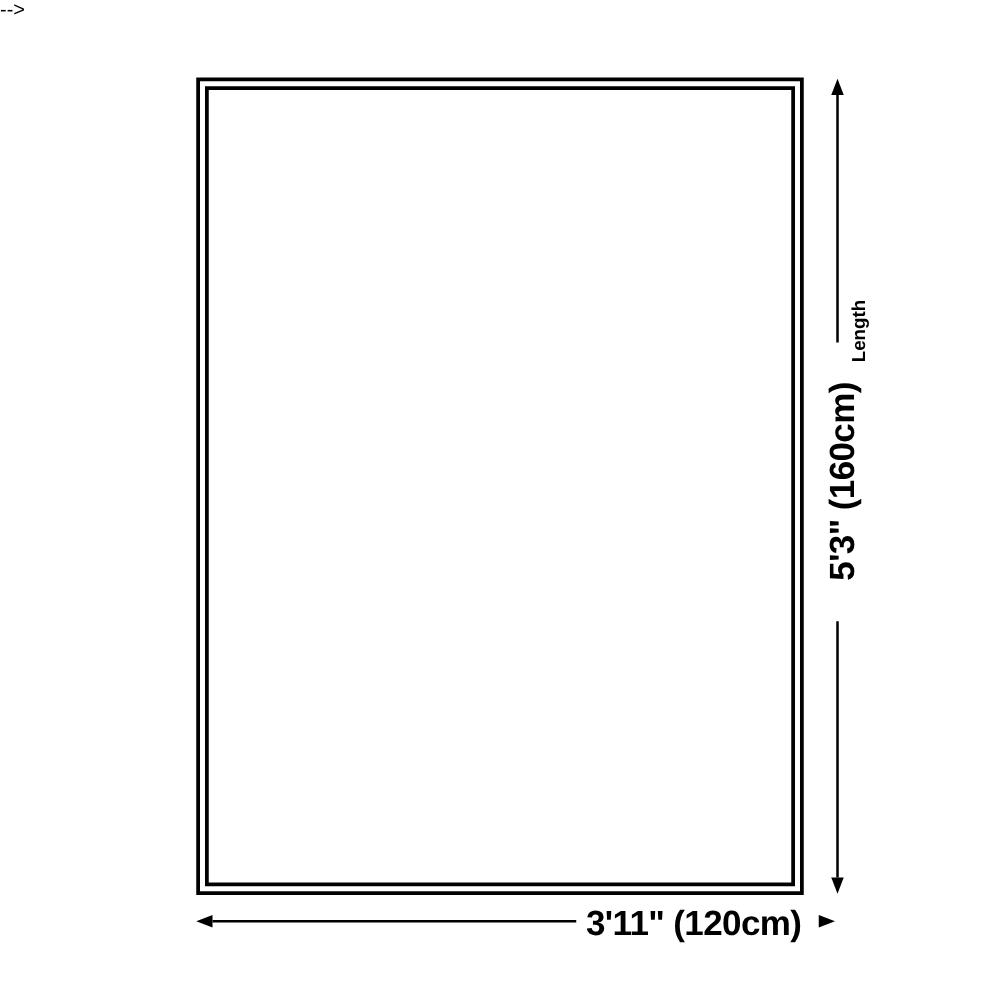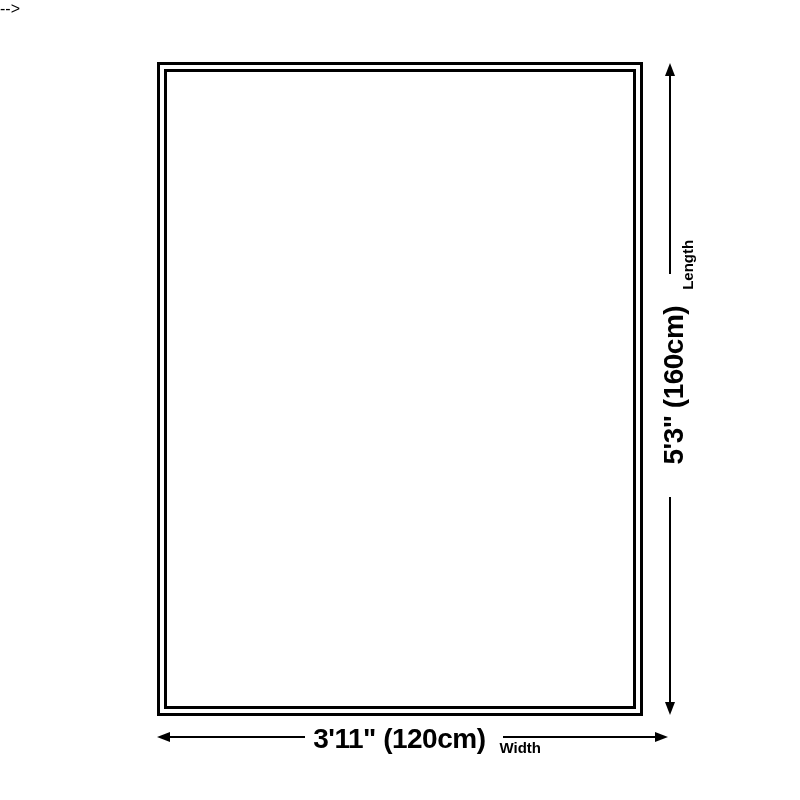--- a/index.html
+++ b/index.html
@@ -115,24 +115,20 @@
 
   <div class="rug">
     <div class="rug-inner"></div>
   </div>
 
    --&gt;
   <div class="dim dim-width">
     <span class="ah ah-start"></span>
     <span class="dline lead"></span>
     <span class="dim-big">3'11" (120cm)</span>
-    <span class="tail">
-      <span class="dline tail-line"></span>
-      <span class="dim-small">Width</span>
-    </span>
     <span class="ah ah-end"></span>
   </div>
 
   
   <div class="dim dim-length">
     <span class="ah ah-start"></span>
     <span class="dline lead"></span>
     <span class="dim-big">5'3" (160cm)</span>
     <span class="tail">
       <span class="dline tail-line"></span>

